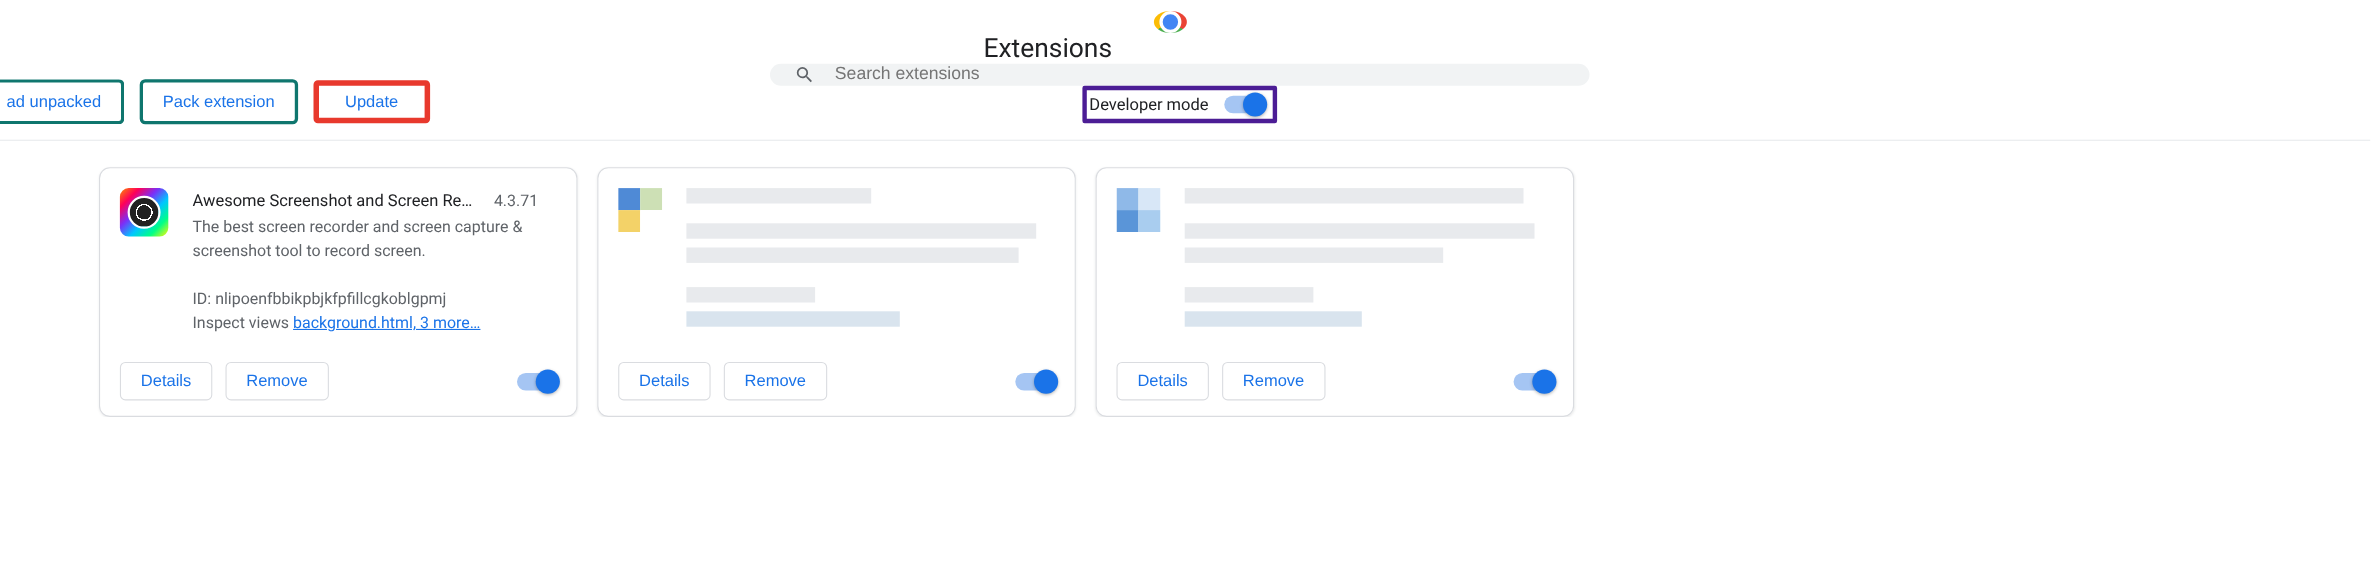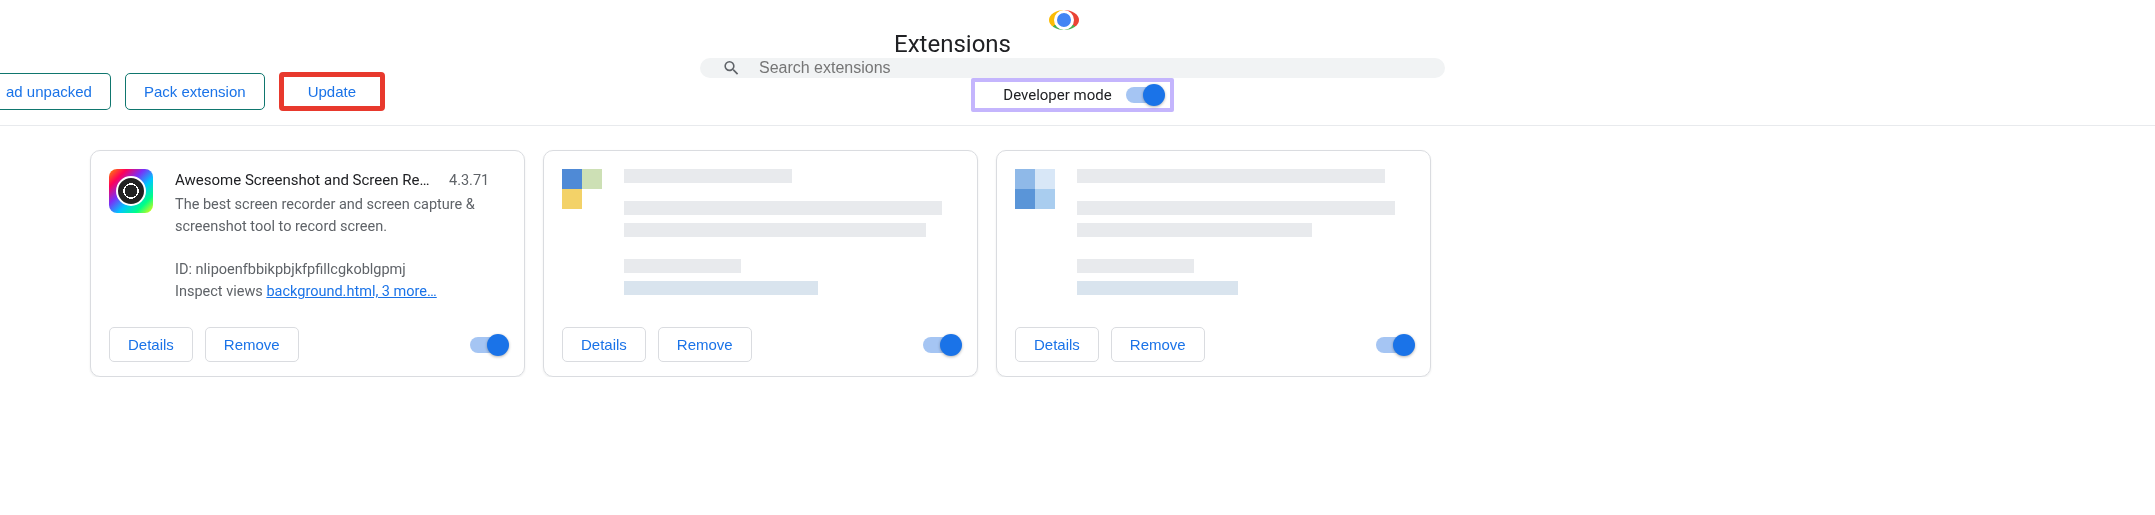--- a/index.html
+++ b/index.html
@@ -52,23 +52,23 @@
       background: transparent;
       font-size: 16px;
       color: #701a75;
       outline: none;
       width: 100%;
     }
     .header-spacer { flex: 1; }
     .dev-mode-wrap {
       display: flex;
       align-items: center;
-      border: 4px solid #c4b5fd;
+      border: 4px solid #4c1d95;
       border-radius: 2px;
-      padding: 4px 8px 4px 28px;
+      padding: 4px 8px 4px 2px;
       height: 48px;
     }
     .dev-mode-label { font-size: 15px; color: #202124; margin-right: 14px; }
     .toggle {
       width: 36px; height: 16px;
       background: #a5c5f3;
       border-radius: 10px;
       position: relative;
       cursor: pointer;
     }
@@ -83,21 +83,21 @@
     }
 
     .toolbar {
       display: flex;
       align-items: center;
       padding: 8px 0 14px 0;
       border-bottom: 1px solid #e8eaed;
       gap: 14px;
     }
     .toolbar-btn {
-      border: 1px solid #0f766e;
+      border: 3px solid #0f766e;
       background: #fff;
       color: #1a73e8;
       font-size: 15px;
       padding: 9px 18px;
       border-radius: 5px;
       cursor: pointer;
       font-weight: 500;
     }
     .toolbar-btn.cut-left {
       border-left: none;

